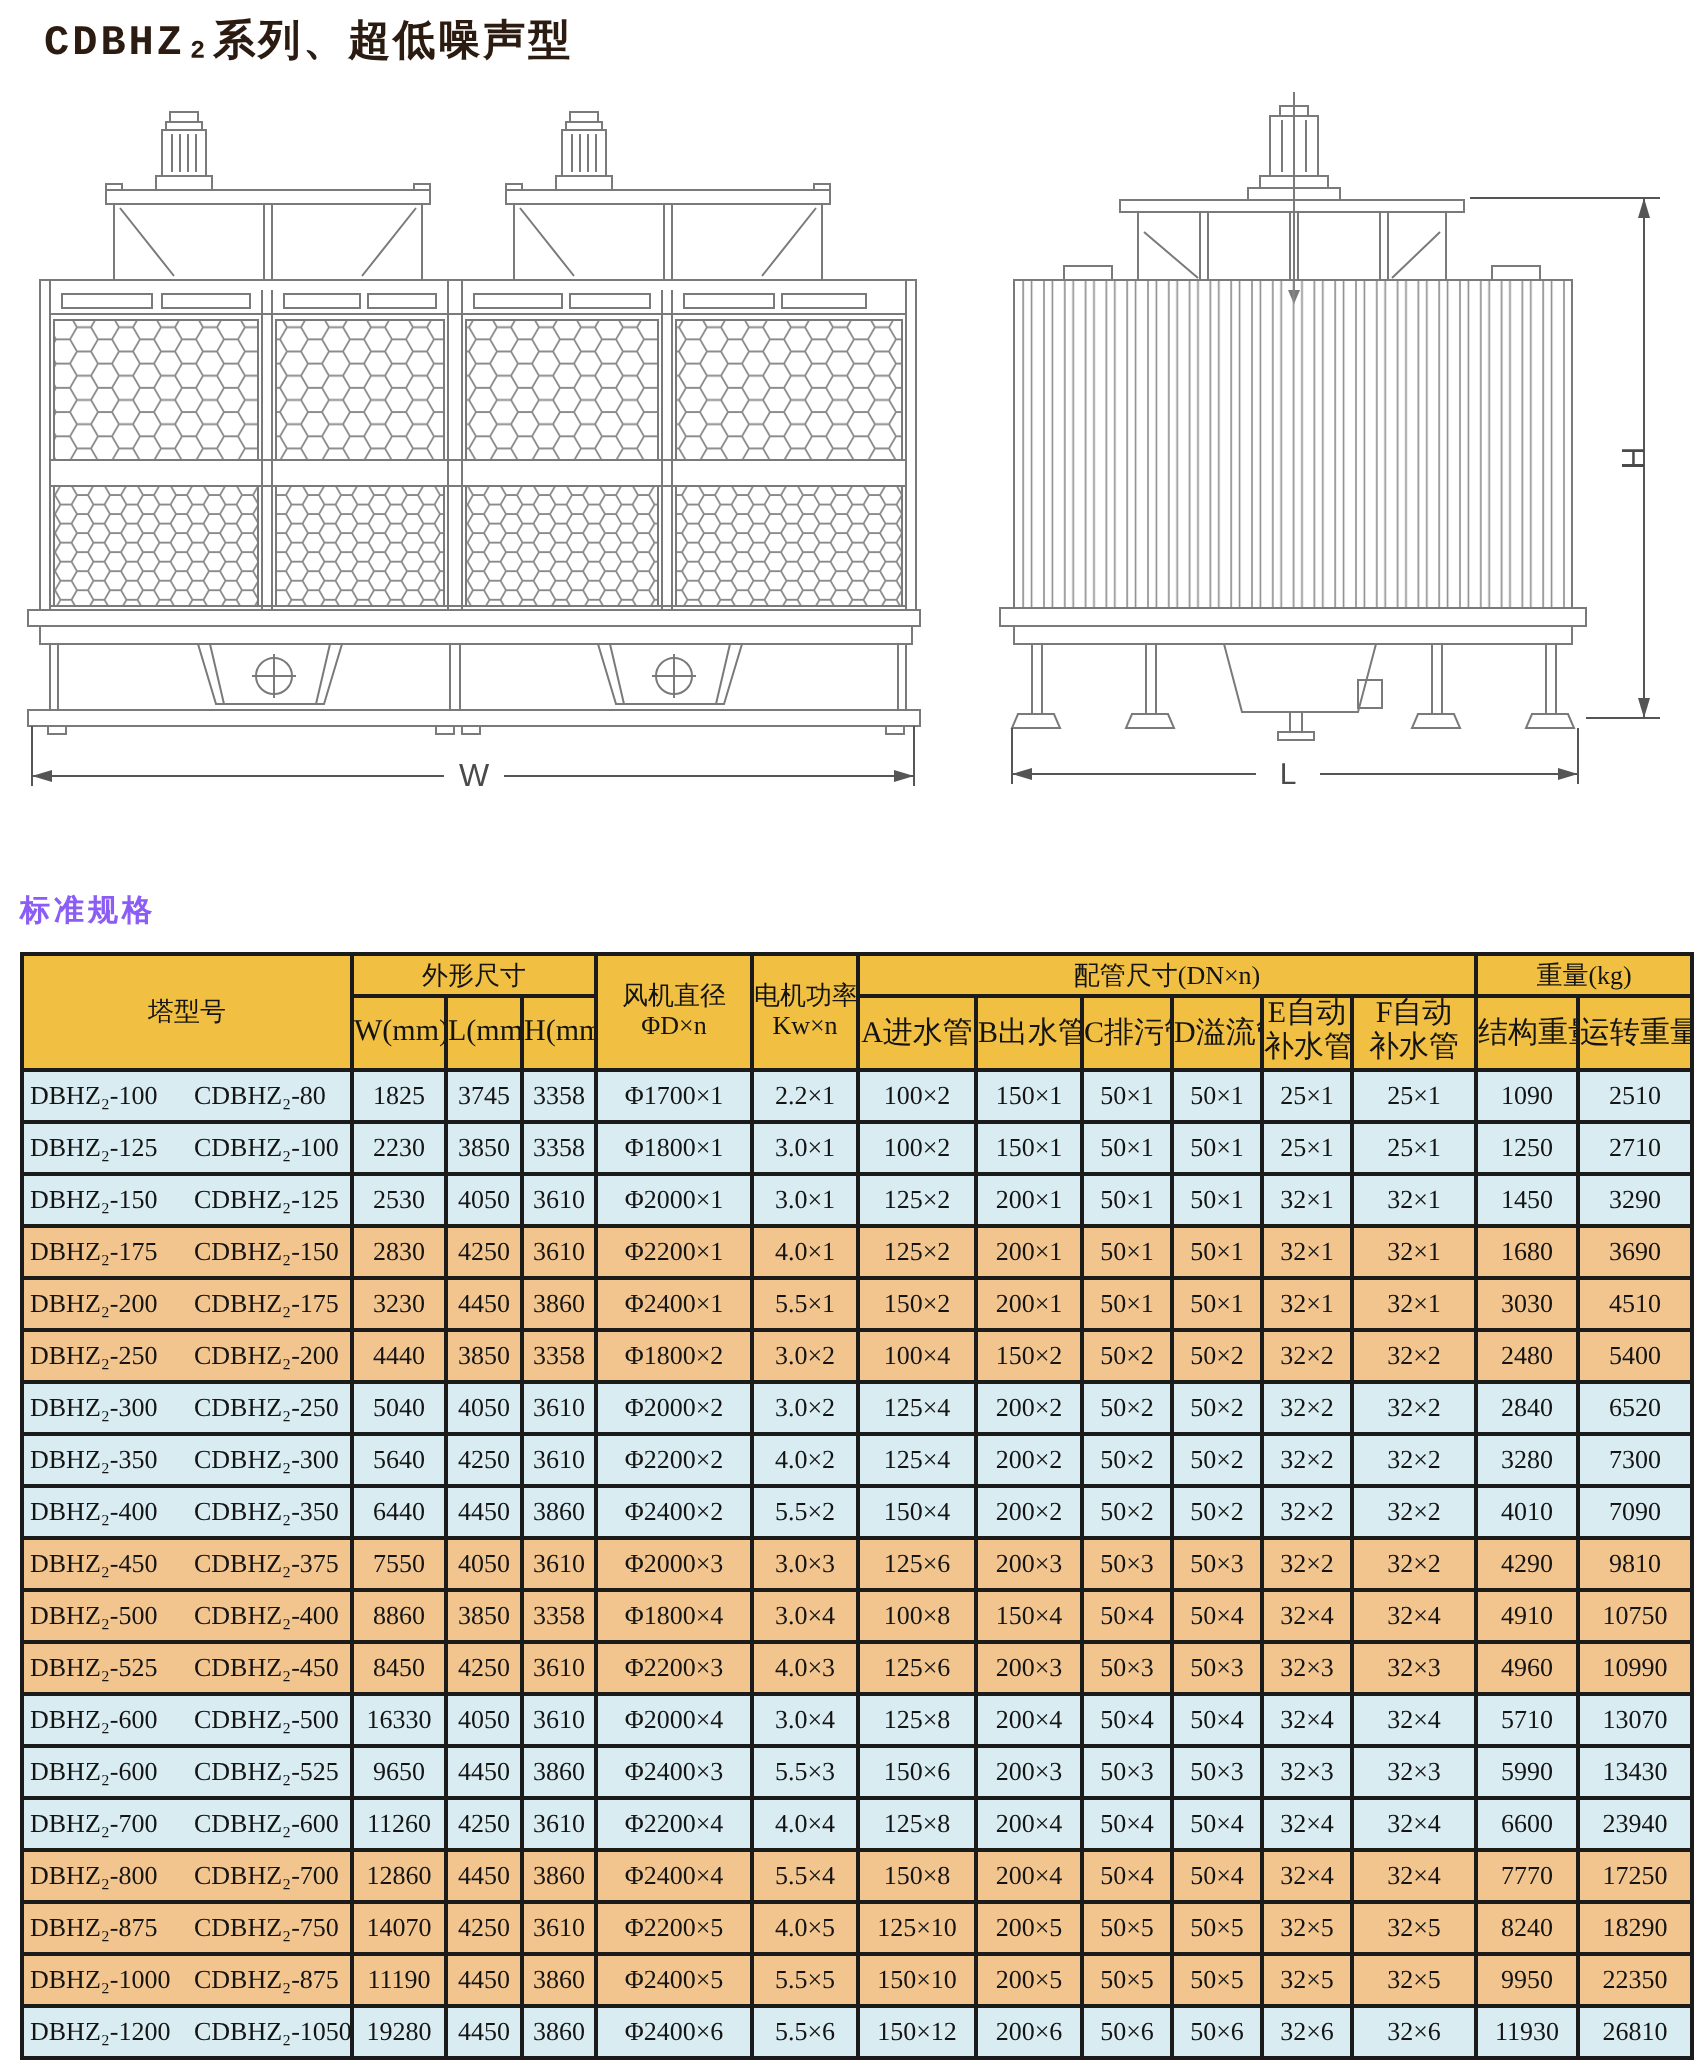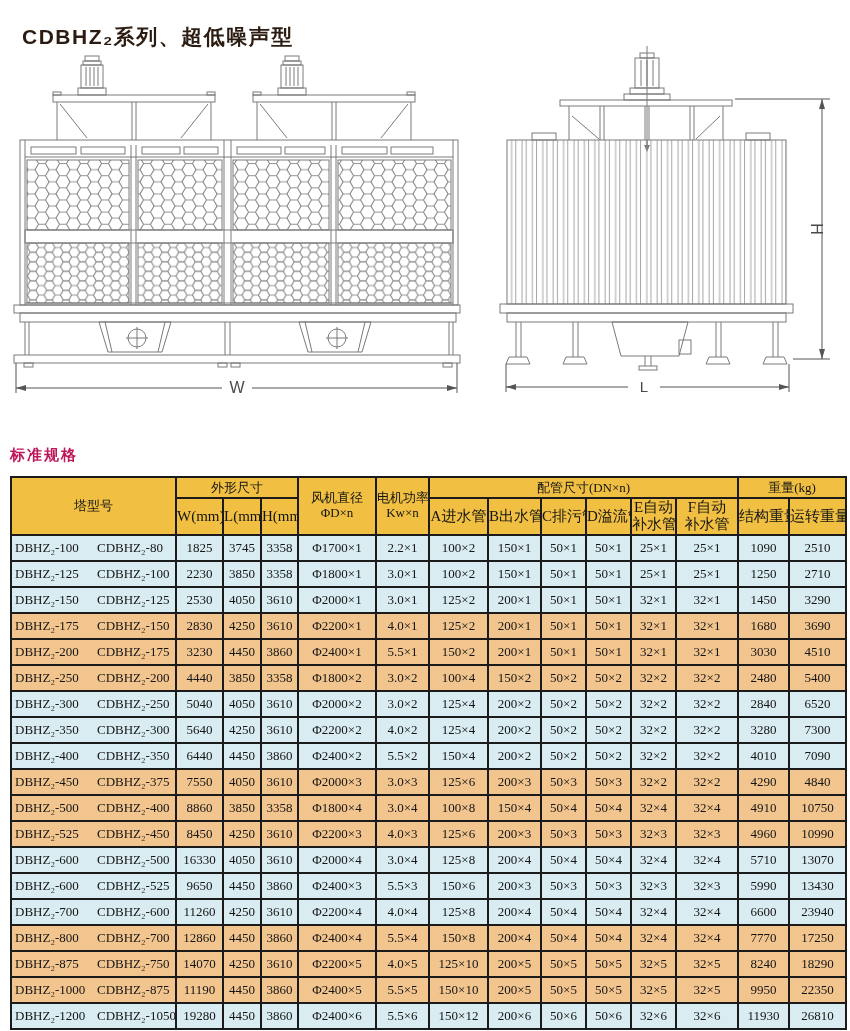--- a/index.html
+++ b/index.html
@@ -1,20 +1,20 @@
 <!DOCTYPE html>
 <html style="--header-bg: #F1C042; --row-blue: #D8ECF2; --row-orange: #F2C58F;"><head>
 <meta charset="utf-8">
 <style>
   html,body{margin:0;padding:0;background:#fff;}
   .page{position:relative;width:850px;height:1031px;background:#ffffff;overflow:hidden;
         font-family:"Liberation Sans",sans-serif;}
-  .title{position:absolute;left:22px;top:23px;font-family:Liberation Sans, sans-serif;
+  .title{position:absolute;left:22px;top:6px;font-family:Liberation Mono, monospace;
          font-weight:bold;font-size:21px;color:#2b1b10;letter-spacing:1.5px;}
-  .section{position:absolute;left:10px;top:446px;font-size:15px;font-weight:bold;color:#be185d;
+  .section{position:absolute;left:10px;top:446px;font-size:15px;font-weight:bold;color:#8b5cf6;
            letter-spacing:2px;}
   svg.draw{position:absolute;left:0;top:0;}
   table.spec{position:absolute;left:10px;top:476px;width:835px;border-collapse:collapse;
              table-layout:fixed;font-family:"Liberation Serif","DejaVu Serif",serif;
              font-size:13px;color:#141414;}
   .spec th,.spec td{border:2px solid #1b1b1b;text-align:center;padding:0;font-weight:normal;
              overflow:hidden;white-space:nowrap;}
   .spec thead th{background:var(--header-bg,#F1C042);}
   .spec tr.h1 th{height:19px;}
   .spec tr.h2 th{height:33px;font-size:15px;}
@@ -391,21 +391,21 @@
           <td>3610</td>
           <td>Φ2000×3</td>
           <td>3.0×3</td>
           <td>125×6</td>
           <td>200×3</td>
           <td>50×3</td>
           <td>50×3</td>
           <td>32×2</td>
           <td>32×2</td>
           <td>4290</td>
-          <td>4840</td>
+          <td>9810</td>
         </tr>
         <tr class="orange">
           <td class="model"><span class="m1">DBHZ₂-500</span><span class="m2">CDBHZ₂-400</span></td>
           <td>8860</td>
           <td>3850</td>
           <td>3358</td>
           <td>Φ1800×4</td>
           <td>3.0×4</td>
           <td>100×8</td>
           <td>150×4</td>

